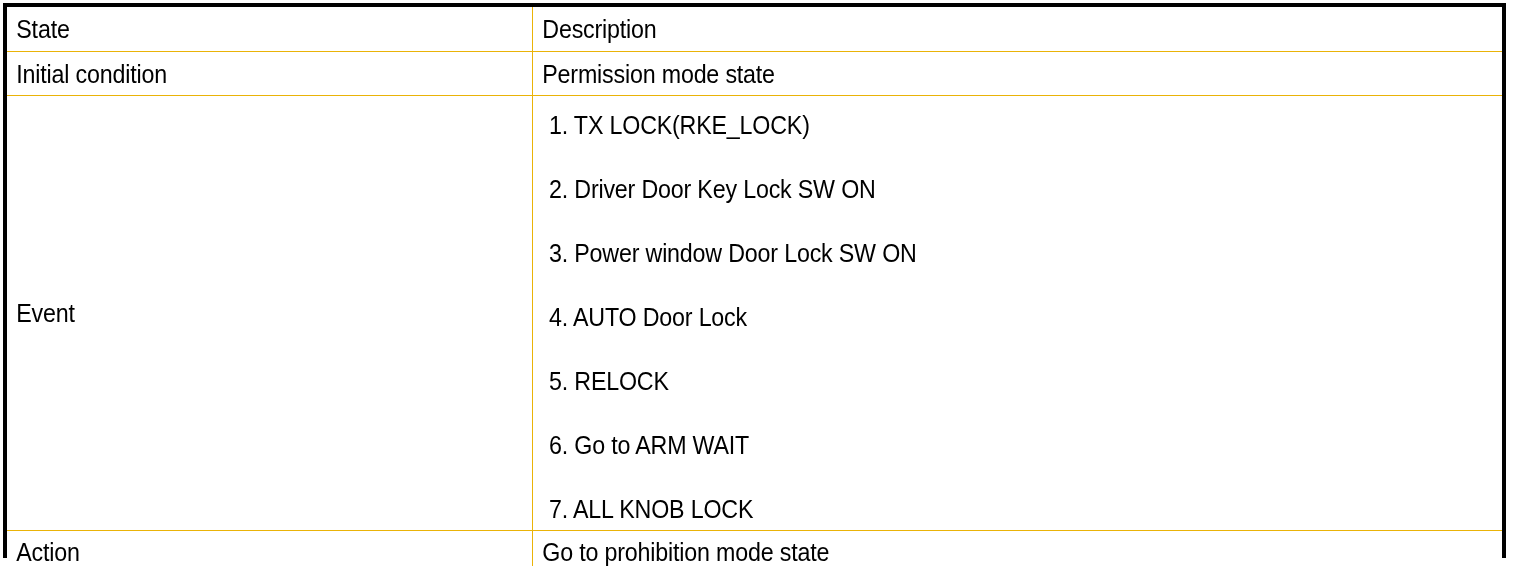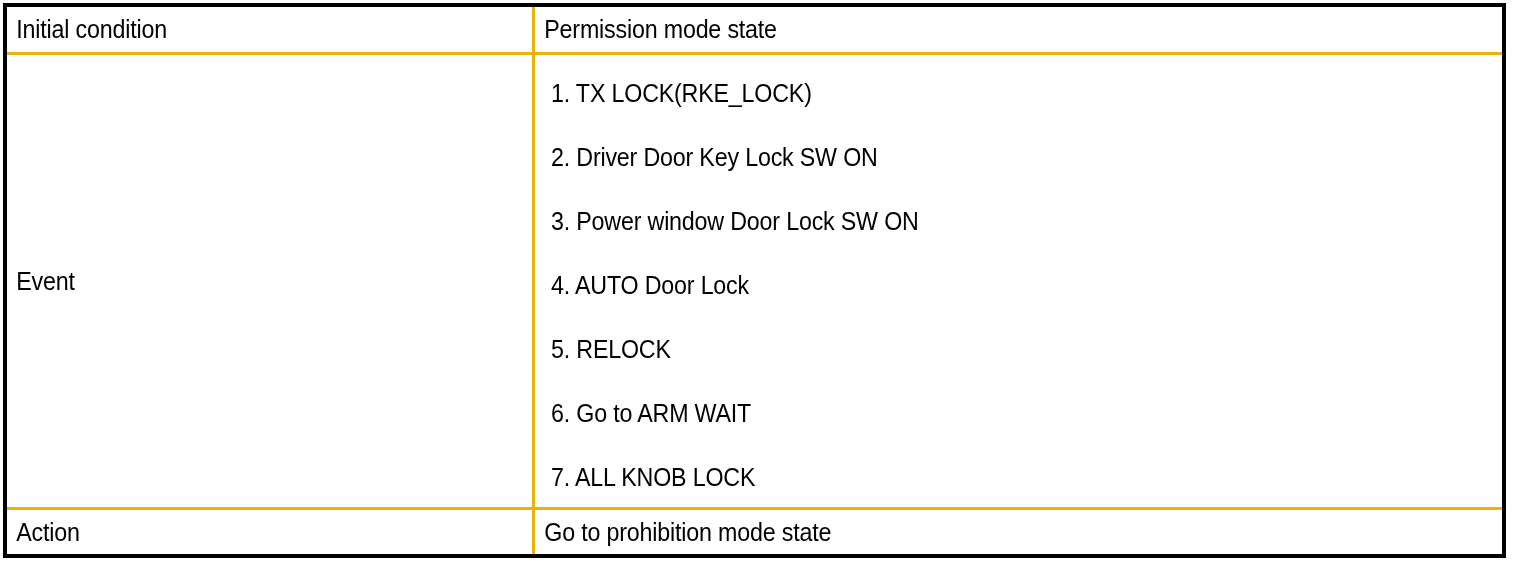--- a/index.html
+++ b/index.html
@@ -36,21 +36,21 @@
   }
 
   .state-table table {
     width: 100%;
     height: 100%;
     border-collapse: collapse;
     table-layout: fixed;
   }
 
   .state-table td {
-    border: 3px solid #eab308;
+    border: 1px solid #eab308;
     padding: 0;
     vertical-align: middle;
     background: #ffffff;
   }
 
   
   .state-table tr:first-child td { border-top: none; }
   .state-table tr:last-child  td { border-bottom: none; }
   .state-table td.col-state    { border-left: none; }
   .state-table td.col-desc     { border-right: none; }
@@ -99,20 +99,28 @@
 </style>
 </head>
 <body>
 
 <div class="sheet">
 
   <div class="state-table">
     <table>
       <tbody>
 
+        <tr class="row-header">
+          <td class="col-state">
+            <span class="cell-text">State</span>
+          </td>
+          <td class="col-desc">
+            <span class="cell-text">Description</span>
+          </td>
+        </tr>
 
         <tr class="row-initial">
           <td class="col-state">
             <span class="cell-text">Initial condition</span>
           </td>
           <td class="col-desc">
             <span class="cell-text">Permission mode state</span>
           </td>
         </tr>
 

